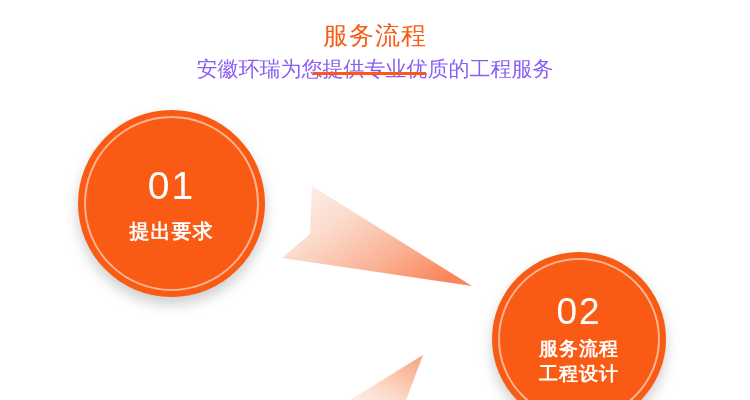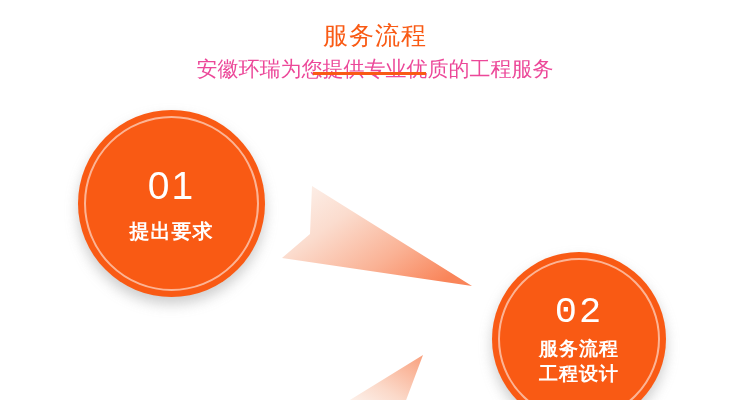--- a/index.html
+++ b/index.html
@@ -37,21 +37,21 @@
     font-weight: normal;
     color: #f95a14;
     letter-spacing: 1px;
   }
   .page-subtitle {
     margin: 0;
     padding-top: 6px;
     font-size: 21px;
     line-height: 26px;
     font-weight: normal;
-    color: #ec4899;
+    color: #8b5cf6;
     letter-spacing: 0px;
   }
   .divider {
     position: absolute;
     left: 313px;
     top: 72px;
     width: 113px;
     height: 3px;
     background: #f95a14;
   }
@@ -115,21 +115,20 @@
   #circle-02 {
     left: 492px;
     top: 252px;
     width: 174px;
     height: 174px;
   }
   #circle-02 .step-number {
     font-size: 37px;
     line-height: 40px;
     margin-bottom: 4px;
-    font-family: Liberation Mono, monospace;
   }
   #circle-02 .step-label {
     font-size: 19px;
     line-height: 25px;
   }
 
   
   .arrow-svg {
     position: absolute;
     pointer-events: none;

